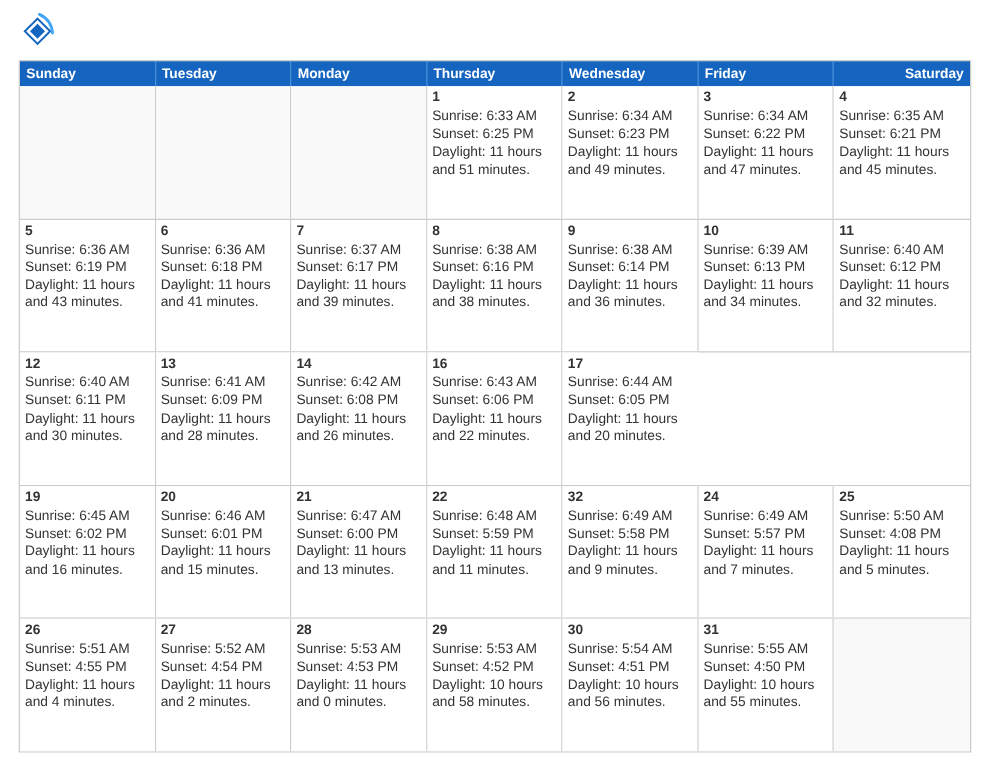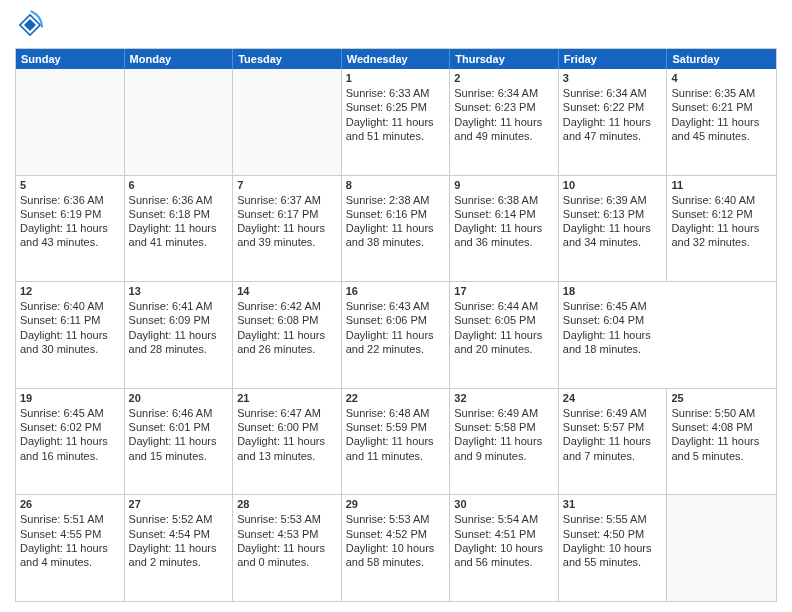--- a/index.html
+++ b/index.html
@@ -66,21 +66,21 @@
       background: #1565c0;
     }
     .cal-header-cell {
       color: #fff;
       font-size: 11px;
       font-weight: bold;
       padding: 4px 5px;
       text-align: left;
       border-right: 1px solid #4a90d9;
     }
-    .cal-header-cell:last-child { border-right: none; }
+    .cal-header-cell:last-child { border-right: none; text-align: right; }
     .cal-body {
       flex: 1;
       display: flex;
       flex-direction: column;
     }
     .cal-row {
       display: grid;
       grid-template-columns: repeat(7, 1fr);
       flex: 1;
       border-top: 1px solid #ccc;
@@ -129,24 +129,24 @@
     </div>
     <div class="title-block">
       <div class="month-title"></div>
       <div class="subtitle"></div>
     </div>
   </div>
 
   <div class="calendar">
     <div class="cal-header">
     <div class="cal-header-cell">Sunday</div>
+        <div class="cal-header-cell">Tuesday</div>
         <div class="cal-header-cell">Monday</div>
-        <div class="cal-header-cell">Tuesday</div>
+        <div class="cal-header-cell">Thursday</div>
         <div class="cal-header-cell">Wednesday</div>
-        <div class="cal-header-cell">Thursday</div>
         <div class="cal-header-cell">Friday</div>
         <div class="cal-header-cell">Saturday</div>
       </div>
     <div class="cal-body">
     <div class="cal-row">
           <div class="cal-cell empty"></div>
           <div class="cal-cell empty"></div>
           <div class="cal-cell empty"></div>
           <div class="cal-cell">
             <div class="day-number">1</div>
@@ -194,21 +194,21 @@
           </div>
           <div class="cal-cell">
             <div class="day-number">7</div>
             <div class="cell-text">Sunrise: 6:37 AM
 Sunset: 6:17 PM
 Daylight: 11 hours
 and 39 minutes.</div>
           </div>
           <div class="cal-cell">
             <div class="day-number">8</div>
-            <div class="cell-text">Sunrise: 2:38 AM
+            <div class="cell-text">Sunrise: 6:38 AM
 Sunset: 6:16 PM
 Daylight: 11 hours
 and 38 minutes.</div>
           </div>
           <div class="cal-cell">
             <div class="day-number">9</div>
             <div class="cell-text">Sunrise: 6:38 AM
 Sunset: 6:14 PM
 Daylight: 11 hours
 and 36 minutes.</div>
@@ -256,27 +256,20 @@
 Sunset: 6:06 PM
 Daylight: 11 hours
 and 22 minutes.</div>
           </div>
           <div class="cal-cell">
             <div class="day-number">17</div>
             <div class="cell-text">Sunrise: 6:44 AM
 Sunset: 6:05 PM
 Daylight: 11 hours
 and 20 minutes.</div>
-          </div>
-          <div class="cal-cell">
-            <div class="day-number">18</div>
-            <div class="cell-text">Sunrise: 6:45 AM
-Sunset: 6:04 PM
-Daylight: 11 hours
-and 18 minutes.</div>
           </div>
         </div>
         <div class="cal-row">
           <div class="cal-cell">
             <div class="day-number">19</div>
             <div class="cell-text">Sunrise: 6:45 AM
 Sunset: 6:02 PM
 Daylight: 11 hours
 and 16 minutes.</div>
           </div>

